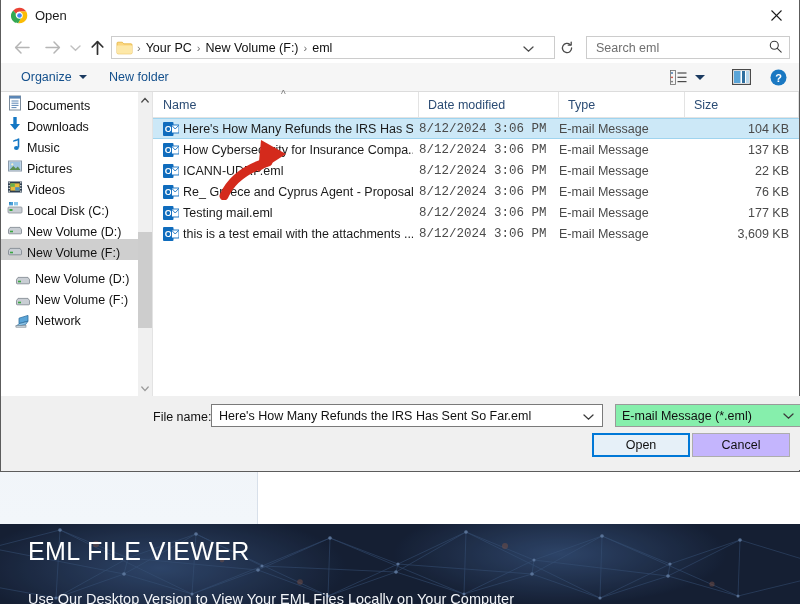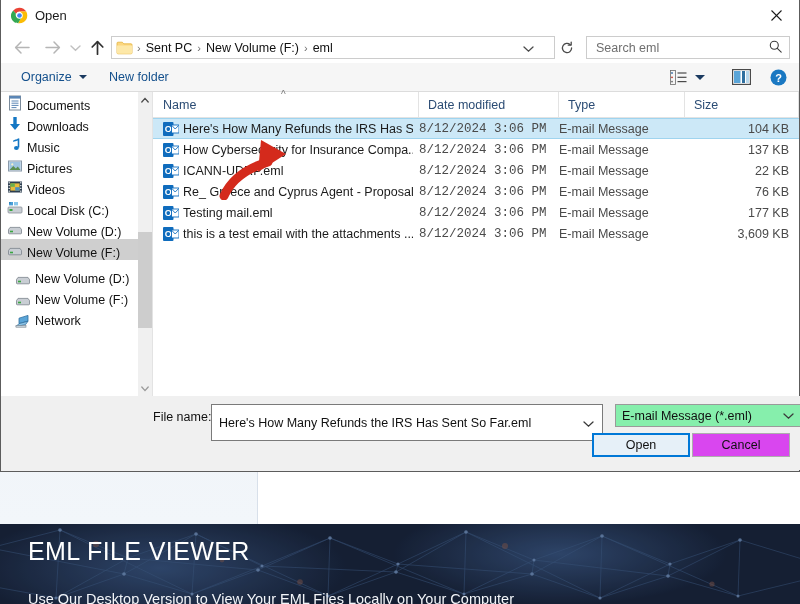--- a/index.html
+++ b/index.html
@@ -395,21 +395,21 @@
   }
   .fn-label {
     position: absolute;
     left: 132px; top: 14px;
     font-size: 12.5px;
     color: #111111;
   }
   .fn-field {
     position: absolute;
     left: 190px; top: 8px;
-    width: 392px; height: 37px;
+    width: 392px; height: 23px;
     background: #ffffff;
     border: 1px solid #7a7a7a;
     box-sizing: border-box;
     display: flex;
     align-items: center;
     cursor: text;
   }
   .fn-field input {
     border: none;
     outline: none;
@@ -442,21 +442,21 @@
   .type-field .tf-text { margin-left: 6px; }
   .type-field .tf-caret {
     position: absolute;
     right: 8px; top: 50%;
     transform: translateY(-50%);
   }
   .btn {
     position: absolute;
     top: 433px;
     width: 98px; height: 24px;
-    background: #d946ef;
+    background: #c4b5fd;
     border: 1px solid #adadad;
     box-sizing: border-box;
     font-size: 12.5px;
     color: #111111;
     display: flex;
     align-items: center;
     justify-content: center;
     cursor: pointer;
   }
   .btn-open {
@@ -585,21 +585,21 @@
         <line x1="7.5" y1="2" x2="7.5" y2="14.2" stroke="#303030" stroke-width="1.7" stroke-linecap="round"></line>
       </svg>
     </div>
 
     <div class="addressbar">
       <svg class="folder-ico" viewBox="0 0 17 15">
         <path d="M1 3.2a1 1 0 0 1 1-1h4.3l1.5 1.6H15a1 1 0 0 1 1 1v8a1 1 0 0 1-1 1H2a1 1 0 0 1-1-1z" fill="#fcd77f" stroke="#e3b23c" stroke-width="0.8"></path>
         <path d="M1 5.4h15v7.4a1 1 0 0 1-1 1H2a1 1 0 0 1-1-1z" fill="#fde8a8"></path>
       </svg>
       <span class="crumb-sep">›</span>
-      <span class="crumb">Sent PC</span>
+      <span class="crumb">Your PC</span>
       <span class="crumb-sep">›</span>
       <span class="crumb">New Volume (F:)</span>
       <span class="crumb-sep">›</span>
       <span class="crumb">eml</span>
       <span class="addr-chevron">
         <svg width="11" height="8" viewBox="0 0 11 8">
           <path d="M1 2 L5.5 6.2 L10 2" stroke="#4a4a4a" stroke-width="1.3" fill="none" stroke-linecap="round"></path>
         </svg>
       </span>
     </div>

